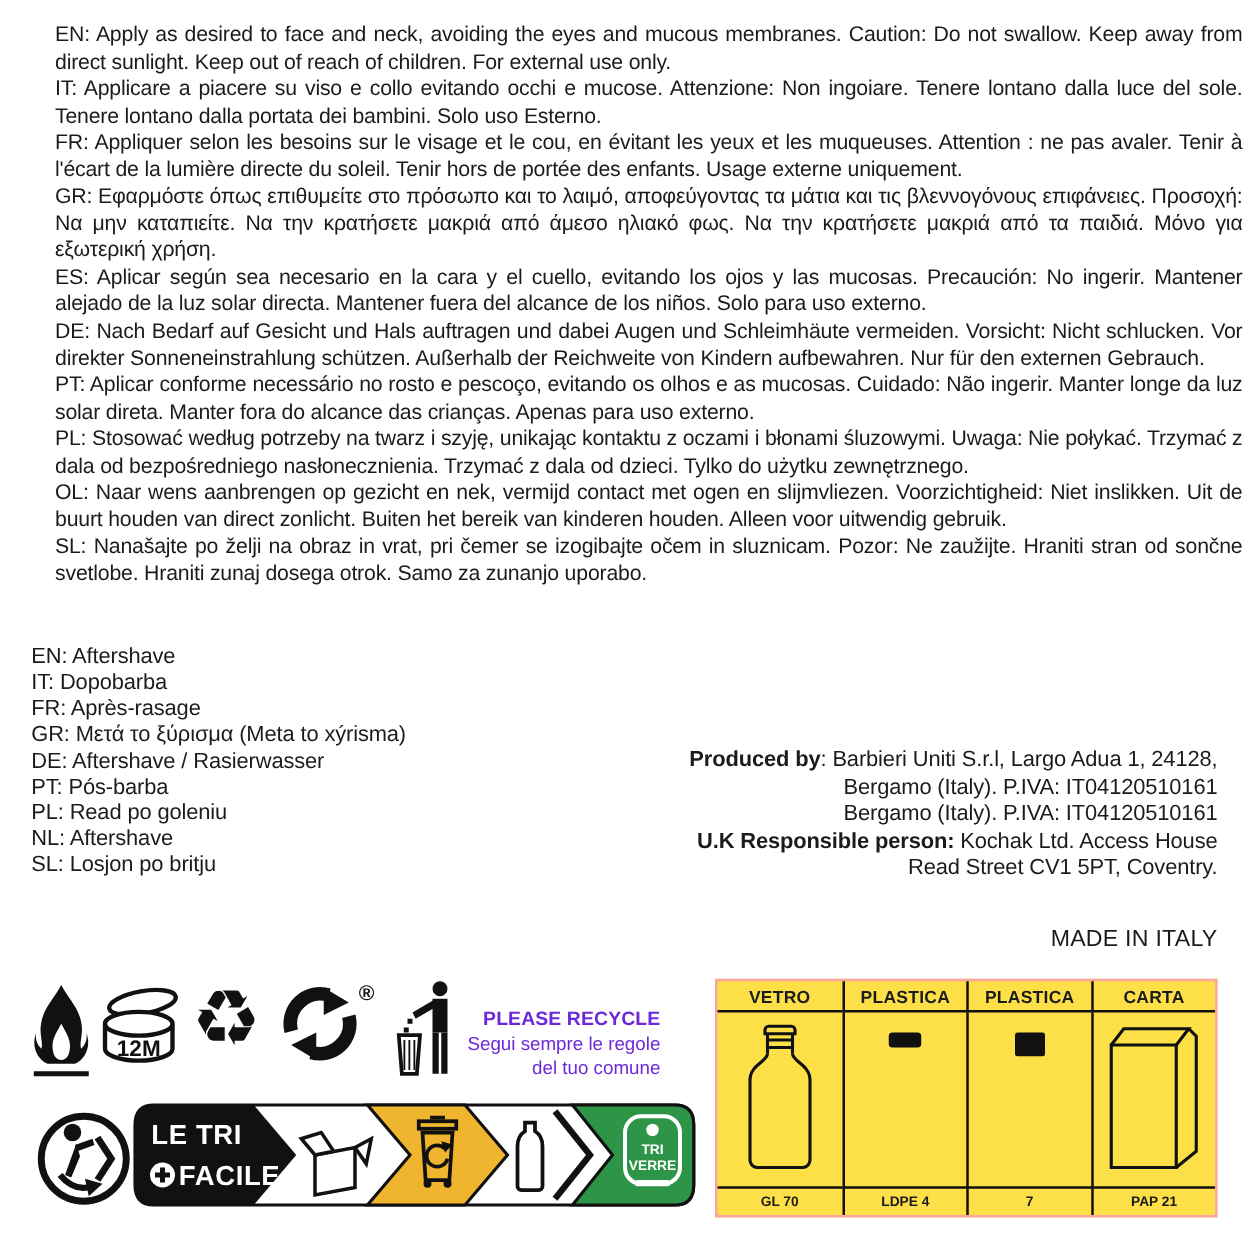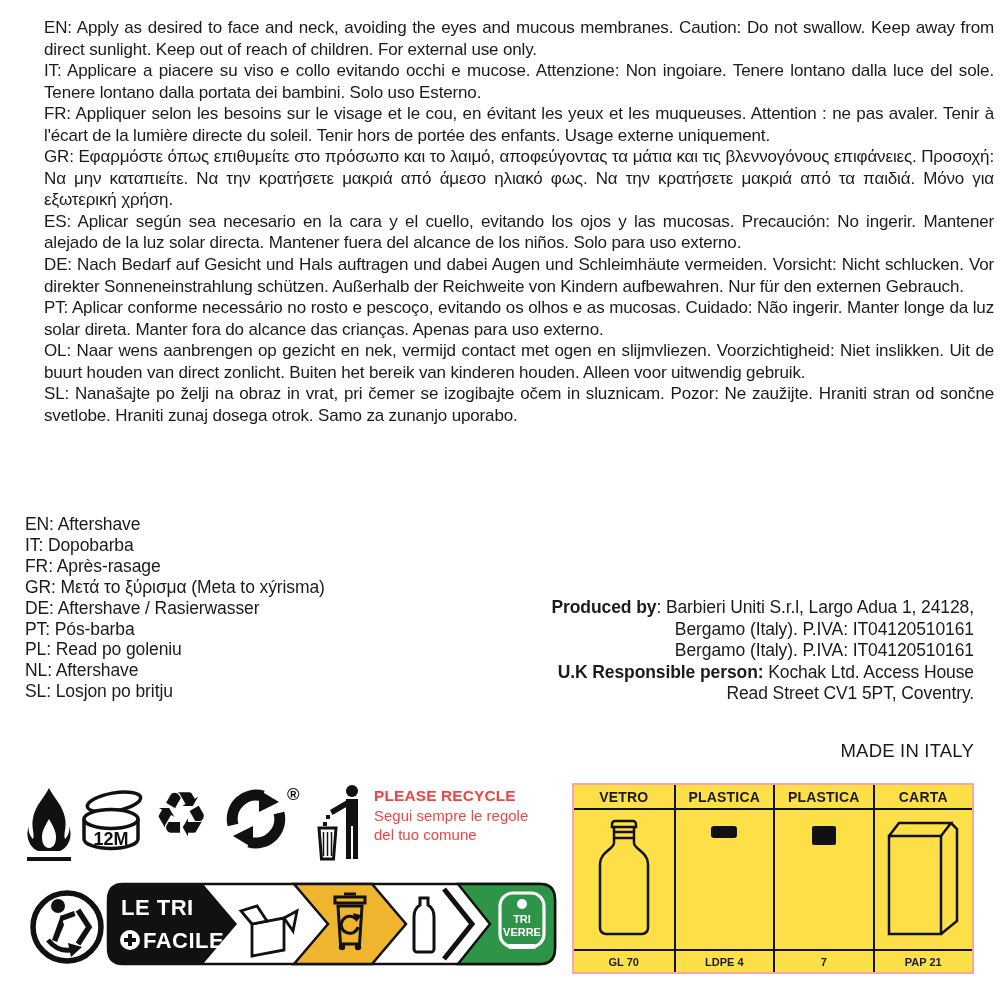--- a/index.html
+++ b/index.html
@@ -20,21 +20,21 @@
   .producer { position:absolute; right:26px; top:597px; width:480px;
     text-align:right; font-size:17.5px; line-height:21.6px; letter-spacing:-0.1px; }
   .producer b { font-weight:700; }
   .made-in { position:absolute; right:26px; top:740px; font-size:18.5px; font-weight:400; letter-spacing:0.2px; }
 
   .abs { position:absolute; }
   .mobius { position:absolute; left:147px; top:779px; width:68px; height:72px;
     font-family:"DejaVu Sans", sans-serif; font-size:62px; line-height:72px; color:#111; text-align:center; }
   .reg { position:absolute; left:287px; top:785px; font-size:17px; font-weight:700; color:#111; }
 
-  .recycle-note { position:absolute; left:374px; top:786px; font-size:15px; line-height:19px; color:#ef4444; }
+  .recycle-note { position:absolute; left:374px; top:806px; font-size:15px; line-height:19px; color:#6d28d9;text-align:right; }
   .recycle-note .t { font-weight:700; font-size:15.5px; letter-spacing:0.1px; margin-bottom:1px; }
 
   .sorting-table { position:absolute; left:572px; top:783px; width:402px;
     border:2px solid #fca5a5; display:grid;
     grid-template-columns:1fr 1fr 1fr 1fr; grid-template-rows:25px 141px 21px;
     background:#fde047; }
   .st-cell { display:flex; align-items:center; justify-content:center; border-left:2px solid #111; }
   .st-cell.c0 { border-left:none; }
   .st-head { border-bottom:2px solid #111; font-weight:700; font-size:14px; letter-spacing:0.2px; }
   .st-icon { border-bottom:2px solid #111; align-items:flex-start; }
@@ -50,20 +50,21 @@
 <div class="label">
 
   <div class="directions">
     <p>EN: Apply as desired to face and neck, avoiding the eyes and mucous membranes. Caution: Do not swallow. Keep away from direct sunlight. Keep out of reach of children. For external use only.</p>
     <p>IT: Applicare a piacere su viso e collo evitando occhi e mucose. Attenzione: Non ingoiare. Tenere lontano dalla luce del sole. Tenere lontano dalla portata dei bambini. Solo uso Esterno.</p>
     <p>FR: Appliquer selon les besoins sur le visage et le cou, en évitant les yeux et les muqueuses. Attention : ne pas avaler. Tenir à l'écart de la lumière directe du soleil. Tenir hors de portée des enfants. Usage externe uniquement.</p>
     <p>GR: Εφαρμόστε όπως επιθυμείτε στο πρόσωπο και το λαιμό, αποφεύγοντας τα μάτια και τις βλεννογόνους επιφάνειες. Προσοχή: Να μην καταπιείτε. Να την κρατήσετε μακριά από άμεσο ηλιακό φως. Να την κρατήσετε μακριά από τα παιδιά. Μόνο για εξωτερική χρήση.</p>
     <p>ES: Aplicar según sea necesario en la cara y el cuello, evitando los ojos y las mucosas. Precaución: No ingerir. Mantener alejado de la luz solar directa. Mantener fuera del alcance de los niños. Solo para uso externo.</p>
     <p>DE: Nach Bedarf auf Gesicht und Hals auftragen und dabei Augen und Schleimhäute vermeiden. Vorsicht: Nicht schlucken. Vor direkter Sonneneinstrahlung schützen. Außerhalb der Reichweite von Kindern aufbewahren. Nur für den externen Gebrauch.</p>
     <p>PT: Aplicar conforme necessário no rosto e pescoço, evitando os olhos e as mucosas. Cuidado: Não ingerir. Manter longe da luz solar direta. Manter fora do alcance das crianças. Apenas para uso externo.</p>
+    <p>PL: Stosować według potrzeby na twarz i szyję, unikając kontaktu z oczami i błonami śluzowymi. Uwaga: Nie połykać. Trzymać z dala od bezpośredniego nasłonecznienia. Trzymać z dala od dzieci. Tylko do użytku zewnętrznego.</p>
     <p>OL: Naar wens aanbrengen op gezicht en nek, vermijd contact met ogen en slijmvliezen. Voorzichtigheid: Niet inslikken. Uit de buurt houden van direct zonlicht. Buiten het bereik van kinderen houden. Alleen voor uitwendig gebruik.</p>
     <p>SL: Nanašajte po želji na obraz in vrat, pri čemer se izogibajte očem in sluznicam. Pozor: Ne zaužijte. Hraniti stran od sončne svetlobe. Hraniti zunaj dosega otrok. Samo za zunanjo uporabo.</p>
   </div>
 
   <div class="names">
     <div>EN: Aftershave</div>
     <div>IT: Dopobarba</div>
     <div>FR: Après-rasage</div>
     <div>GR: Μετά το ξύρισμα (Meta to xýrisma)</div>
     <div>DE: Aftershave / Rasierwasser</div>

